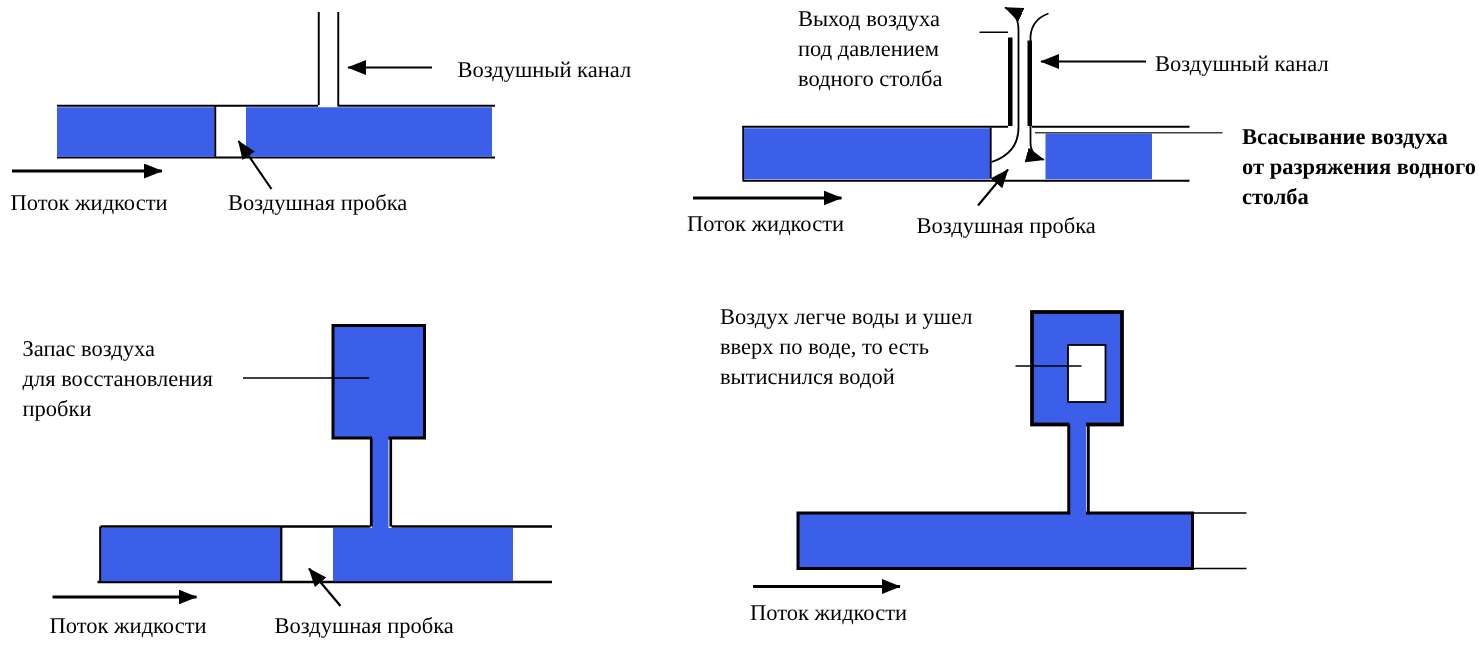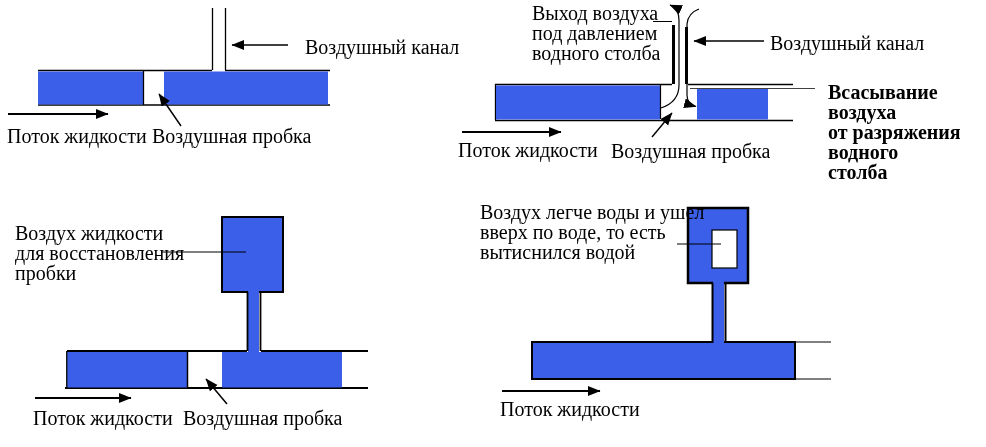--- a/index.html
+++ b/index.html
@@ -6,21 +6,21 @@
   #stage{
     position:relative;
     width:986px;height:447px;
     background:#ffffff;
     font-family:"Liberation Serif","DejaVu Serif",serif;
     overflow:hidden;
   }
   #diagram-svg{position:absolute;left:0;top:0;}
   .label{
     position:absolute;
-    font-size:20px;
+    font-size:15px;
     line-height:20px;
     color:#000;
     white-space:pre-line;
   }
 </style>
 </head>
 <body>
 
 <div id="stage">
 
@@ -102,21 +102,21 @@
   <div class="label" style="left:532px;top:3px;">Выход воздуха
 под давлением
 водного столба</div>
   <div class="label" style="left:770px;top:33px;">Воздушный канал</div>
   <div class="label" style="left:828px;top:82px;font-weight:bold;">Всасывание воздуха
 от разряжения водного
 столба</div>
   <div class="label" style="left:458px;top:140px;">Поток жидкости</div>
   <div class="label" style="left:611px;top:141px;">Воздушная пробка</div>
 
-  <div class="label" style="left:15px;top:223px;">Воздух жидкости
+  <div class="label" style="left:15px;top:223px;">Запас воздуха
 для восстановления
 пробки</div>
   <div class="label" style="left:33px;top:408px;">Поток жидкости</div>
   <div class="label" style="left:183px;top:408px;">Воздушная пробка</div>
 
   <div class="label" style="left:480px;top:202px;">Воздух легче воды и ушел
 вверх по воде, то есть
 вытиснился водой</div>
   <div class="label" style="left:500px;top:399px;">Поток жидкости</div>
 

